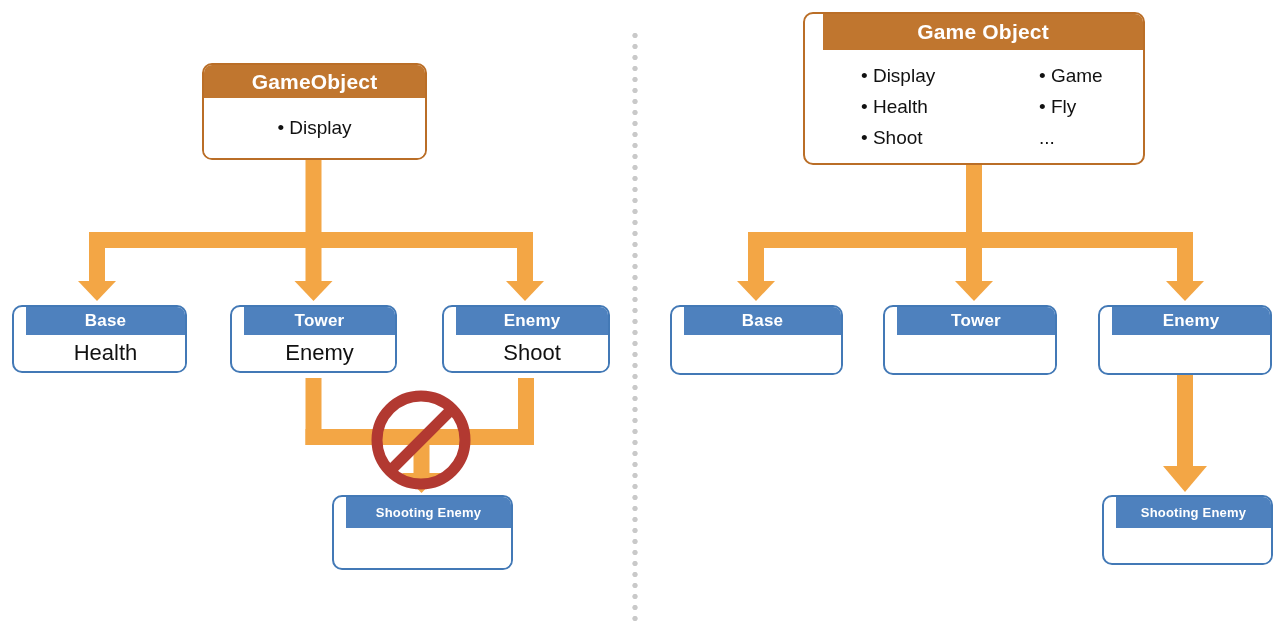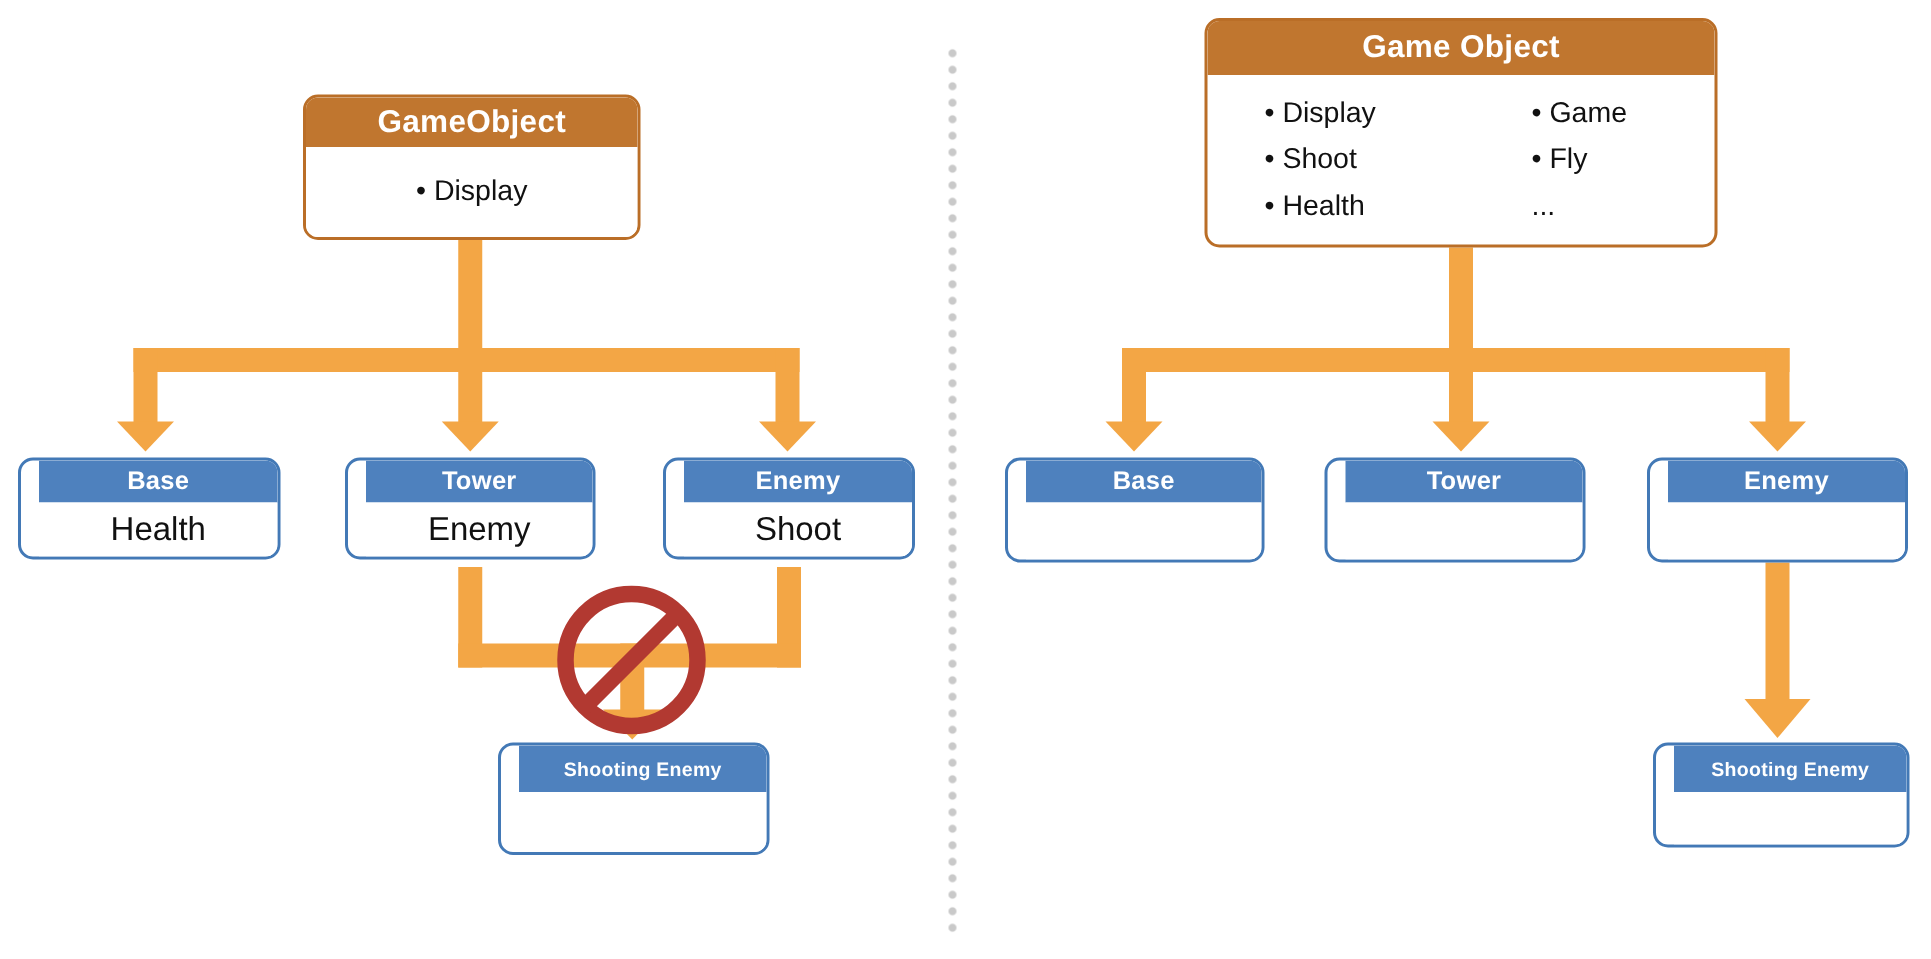--- a/index.html
+++ b/index.html
@@ -111,27 +111,27 @@
   <div class="node blue-node child" style="left:442px;top:305px;width:168px;height:68px;">
     <div class="hdr">Enemy</div>
     <div class="bdy">Shoot</div>
   </div>
 
   <div class="node blue-node merge" style="left:332px;top:495px;width:181px;height:75px;">
     <div class="hdr">Shooting Enemy</div>
     <div class="bdy"></div>
   </div>
 
-  <div class="node orange-node root-right" style="left:803px;top:12px;width:342px;height:153px;">
+  <div class="node orange-node root-right" style="left:803px;top:12px;width:342px;height:153px;padding-left:18px;">
     <div class="hdr">Game Object</div>
     <div class="cols">
       <div class="col col1">
         <span>• Display</span>
+        <span>• Health</span>
         <span>• Shoot</span>
-        <span>• Health</span>
       </div>
       <div class="col">
         <span>• Game</span>
         <span>• Fly</span>
         <span>...</span>
       </div>
     </div>
   </div>
 
   <div class="node blue-node child" style="left:670px;top:305px;width:173px;height:70px;">

